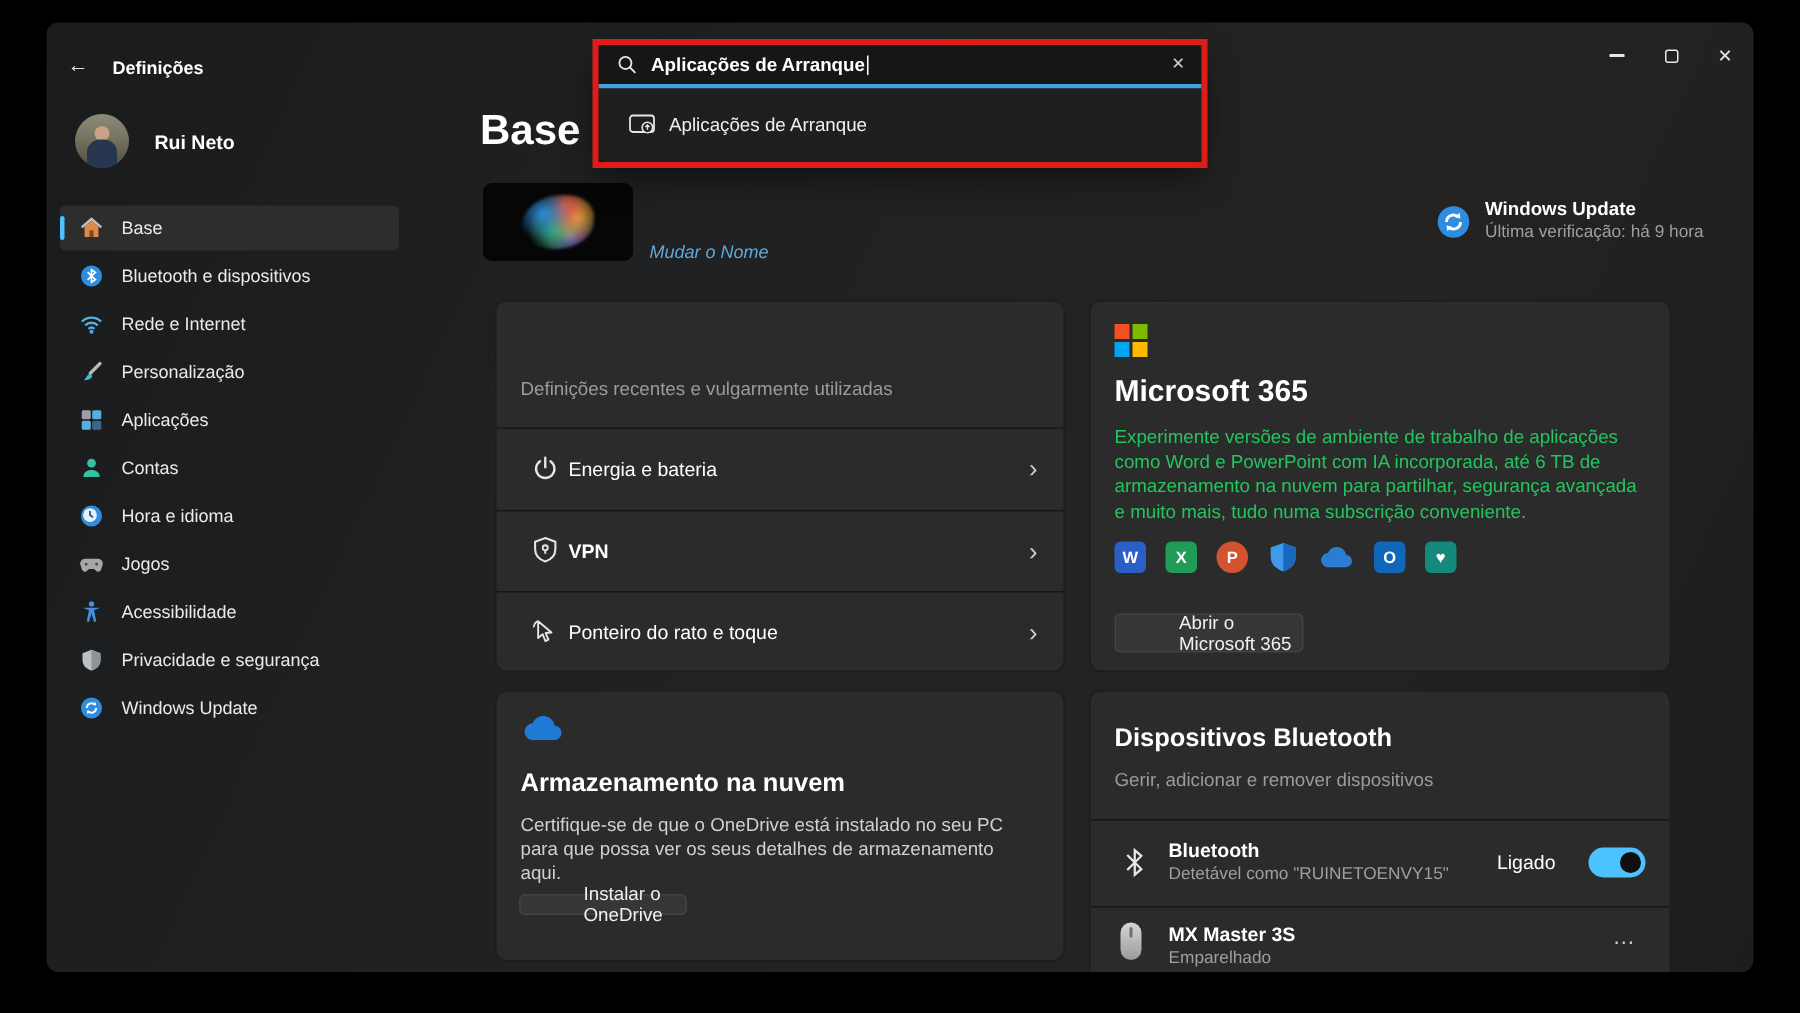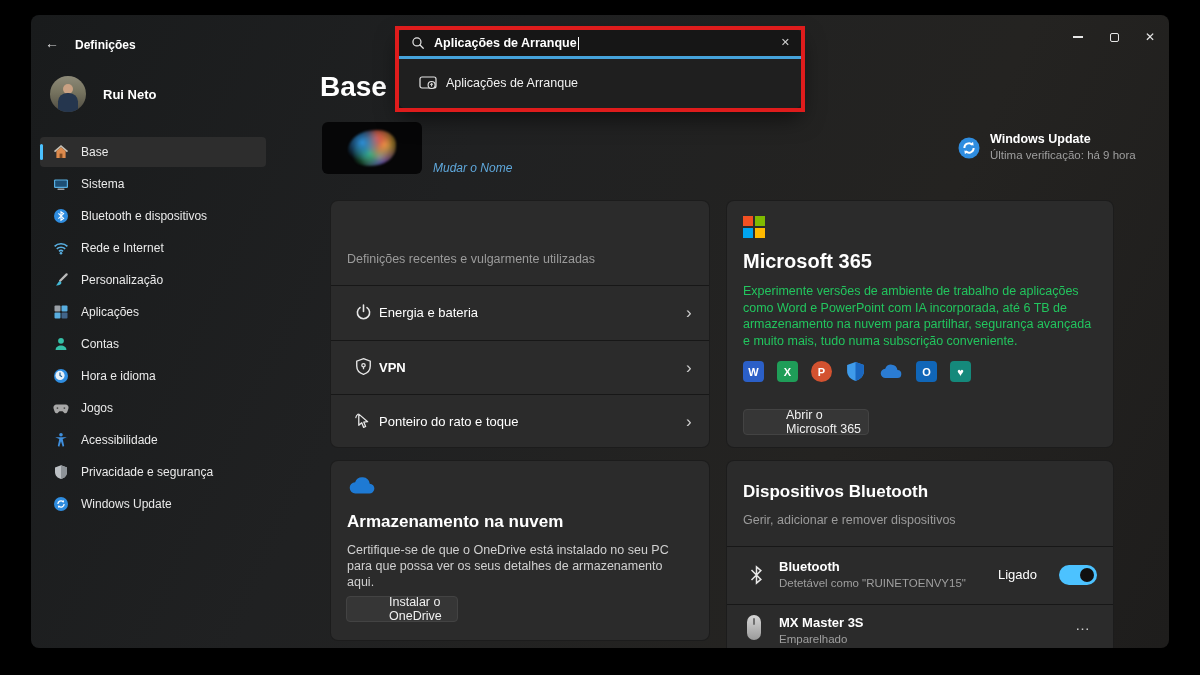--- a/index.html
+++ b/index.html
@@ -84,28 +84,20 @@
     <div class="side-item selected">
       <svg class="side-icon" viewBox="0 0 16 16">
           <path d="M1.5 7.6 L8 2 L14.5 7.6" fill="none" stroke="#c3bfb6" stroke-width="1.7"></path>
           <path d="M3.4 7 V14 H12.6 V7 L8 3.2 Z" fill="#dd8a4c"></path>
           <rect x="6.6" y="9.6" width="2.8" height="4.4" fill="#7e4a21"></rect>
         </svg>
       <span>Base</span>
     </div>
     <div class="side-item">
       <svg class="side-icon" viewBox="0 0 16 16">
-          <rect x="1" y="3.4" width="14" height="8.6" rx="1.2" fill="#58aee0"></rect>
-          <rect x="2.2" y="4.6" width="11.6" height="6.2" rx="0.6" fill="#1d4f75"></rect>
-          <rect x="4.4" y="12.6" width="7.2" height="1.4" rx="0.7" fill="#9aa0a6"></rect>
-        </svg>
-      <span>Sistema</span>
-    </div>
-    <div class="side-item">
-      <svg class="side-icon" viewBox="0 0 16 16">
           <circle cx="8" cy="8" r="7" fill="#2f8de0"></circle>
           <path d="M5.4 5.4 L10.6 10.4 L8 12.2 V3.8 L10.6 5.6 L5.4 10.6" fill="none" stroke="#fff" stroke-width="1.1"></path>
         </svg>
       <span>Bluetooth e dispositivos</span>
     </div>
     <div class="side-item">
       <svg class="side-icon" viewBox="0 0 16 16">
           <path d="M1.6 6.4 A9 9 0 0 1 14.4 6.4" fill="none" stroke="#58aee0" stroke-width="1.6"></path>
           <path d="M3.8 8.9 A6 6 0 0 1 12.2 8.9" fill="none" stroke="#58aee0" stroke-width="1.6"></path>
           <path d="M6 11.3 A3 3 0 0 1 10 11.3" fill="none" stroke="#58aee0" stroke-width="1.6"></path>
@@ -250,21 +242,21 @@
     </div>
     <div class="btn" style="left:16px; top:208px; width:126px; height:26px;">Abrir o Microsoft 365</div>
   </div>
 
   <div class="card" style="left:299px; top:445px; width:380px; height:181px;">
     <svg class="abs" style="left:15px; top:13px; width:32px; height:23px;" viewBox="0 0 20 16">
         <path d="M5.5 13.5 h9.5 a3.4 3.4 0 0 0 .4 -6.8 a5.3 5.3 0 0 0 -10.2 -1 A3.9 3.9 0 0 0 5.5 13.5 Z" fill="#1e7ad4"></path>
       </svg>
     <div class="txt card-title" style="left:16px; top:51px;">Armazenamento na nuvem</div>
     <div class="abs" style="left:16px; top:81px; width:345px; font-size:12.5px; line-height:16px; color:#d0d0d0;">Certifique-se de que o OneDrive está instalado no seu PC para que possa ver os seus detalhes de armazenamento aqui.</div>
-    <div class="btn" style="left:15px; top:135px; width:112px; height:26px;">Instalar o OneDrive</div>
+    <div class="btn" style="left:15px; top:135px; width:112px; height:14px;">Instalar o OneDrive</div>
   </div>
 
   <div class="card" style="left:695px; top:445px; width:388px; height:195px;">
     <div class="txt card-title" style="left:16px; top:21px;">Dispositivos Bluetooth</div>
     <div class="txt card-sub" style="left:16px; top:52px;">Gerir, adicionar e remover dispositivos</div>
     <div class="hdiv" style="top:85px;"></div>
     <div class="abs" style="left:0; top:85px; width:100%; height:58px;">
       <svg class="abs" style="left:23px; top:19px; width:13px; height:20px;" viewBox="0 0 10 16">
           <path d="M1 4 L8.5 11.5 L5 14.5 V1.5 L8.5 4.5 L1 12" fill="none" stroke="#e8e8e8" stroke-width="1.2"></path>
         </svg>

